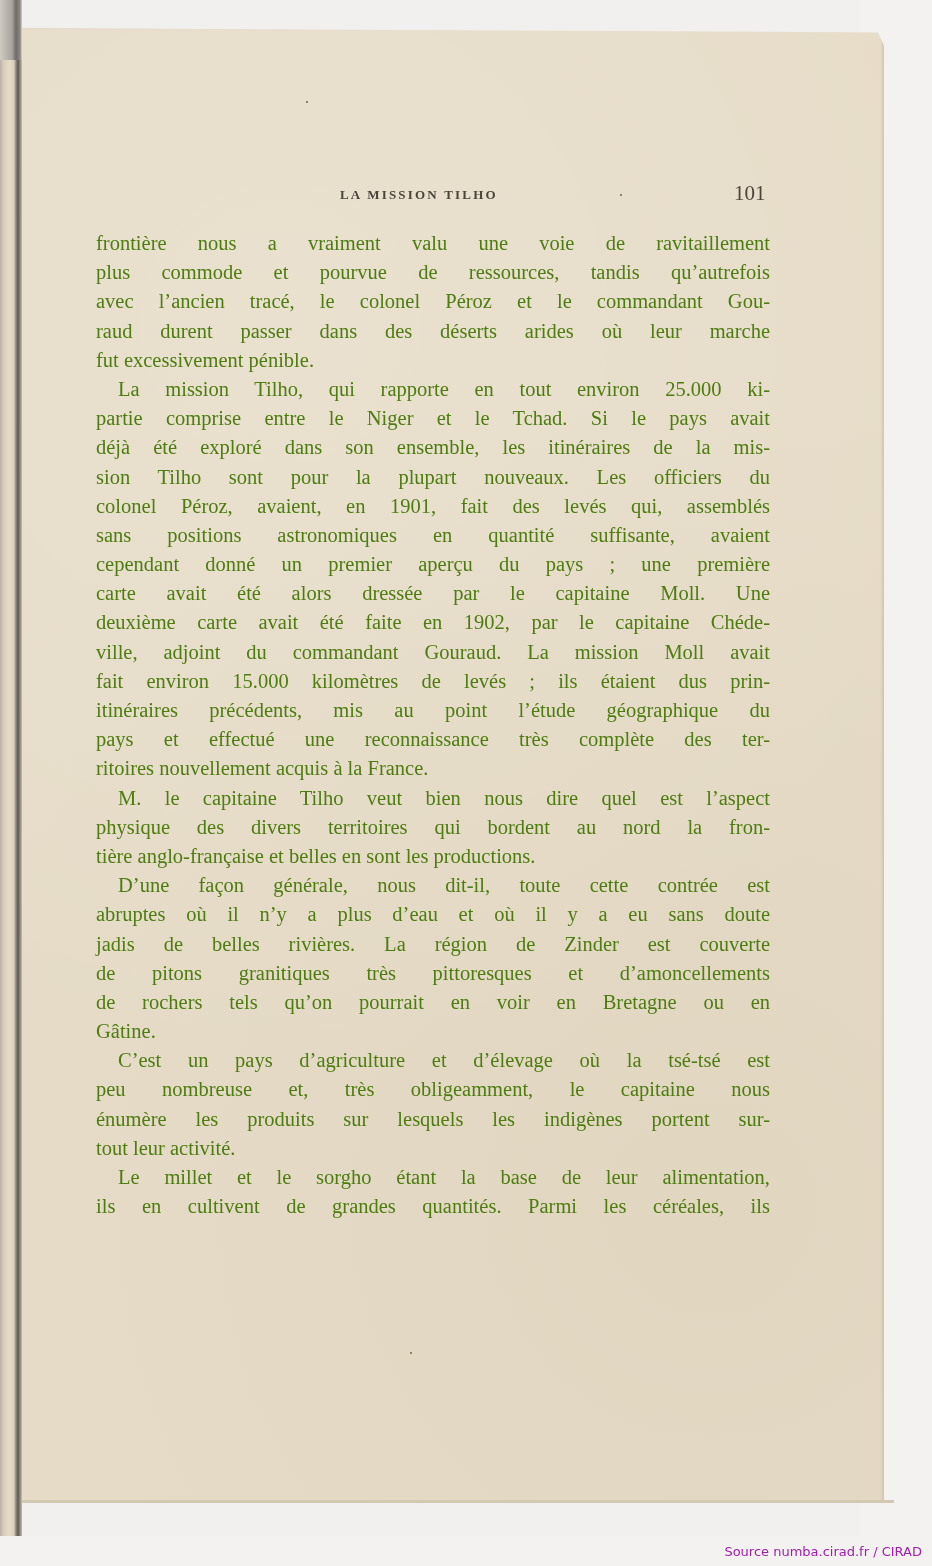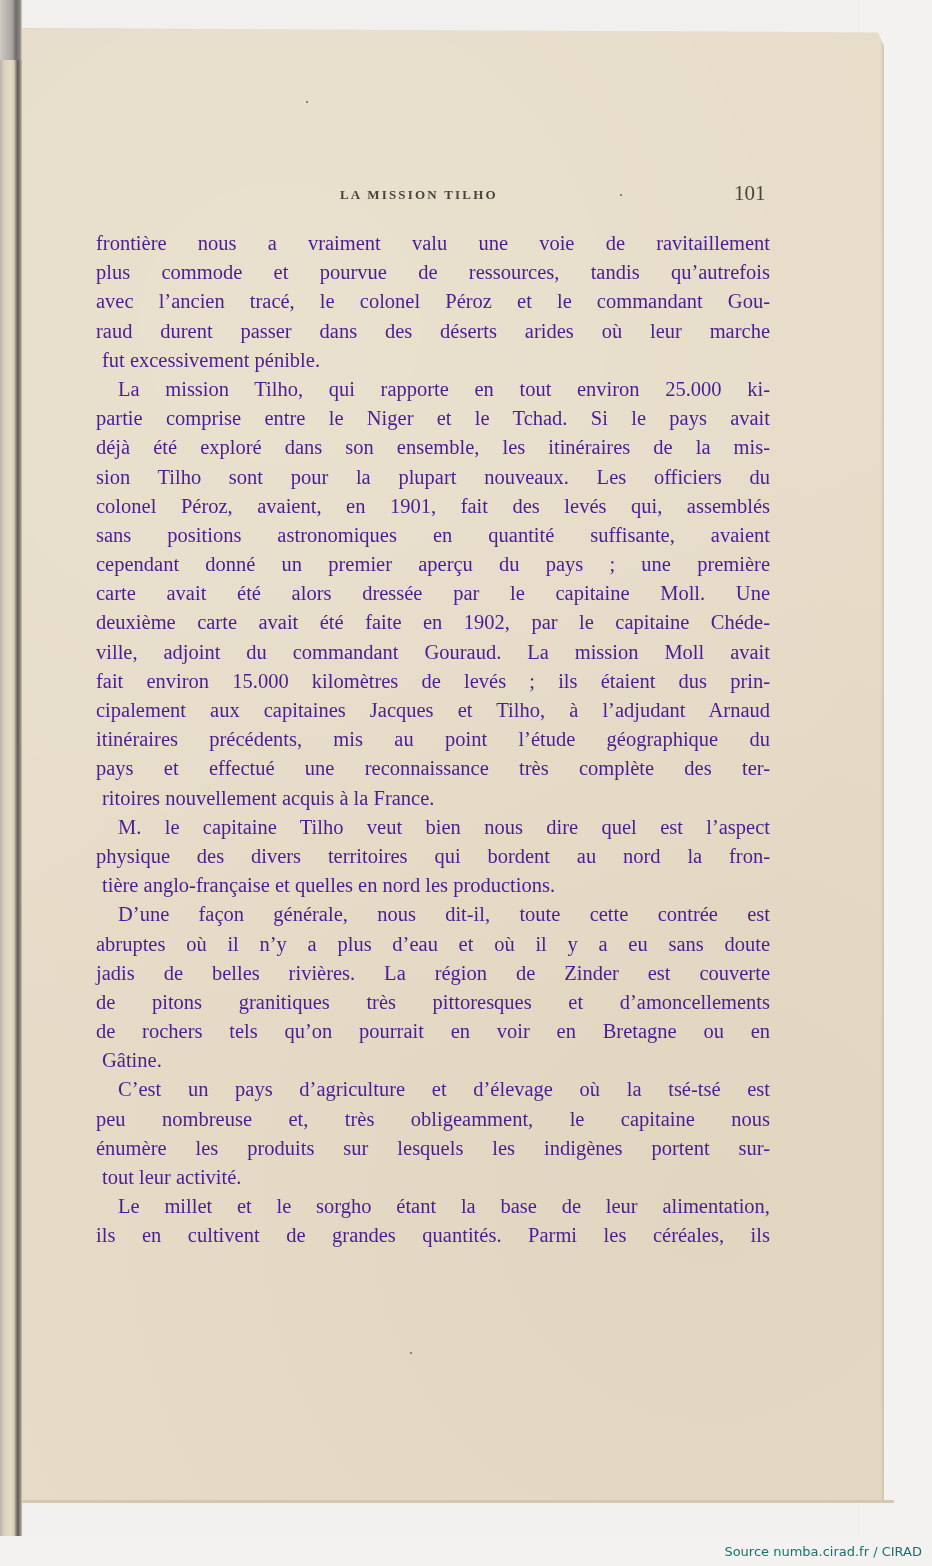--- a/index.html
+++ b/index.html
@@ -74,45 +74,44 @@
     left: 734px;
     top: 181px;
     font-size: 21px;
     color: #4a443b;
   }
   .text-block {
     position: absolute;
     left: 96px;
     top: 229px;
     width: 674px;
-    color: #4c1d95;
+    color: #4d7c0f;
     font-size: 20.5px;
     line-height: 29.2px;
   }
   .line {
     display: block;
     white-space: nowrap;
     text-align: justify;
     text-align-last: justify;
     height: 29.2px;
   }
   .line.last {
     text-align-last: left;
-    margin-left: 6px;
   }
   .line.indent {
     padding-left: 22px;
   }
   .footer-credit {
     position: absolute;
     right: 10px;
     top: 1544px;
     font-family: "DejaVu Sans", sans-serif;
     font-size: 13px;
-    color: #0f766e;
+    color: #a21caf;
   }
   .ink-dot {
     position: absolute;
     width: 2px;
     height: 2px;
     border-radius: 50%;
     background: #6b6255;
   }
 </style>
 </head>
@@ -137,27 +136,26 @@
       <span class="line">partie comprise entre le Niger et le Tchad. Si le pays avait</span>
       <span class="line">déjà été exploré dans son ensemble, les itinéraires de la mis-</span>
       <span class="line">sion Tilho sont pour la plupart nouveaux. Les officiers du</span>
       <span class="line">colonel Péroz, avaient, en 1901, fait des levés qui, assemblés</span>
       <span class="line">sans positions astronomiques en quantité suffisante, avaient</span>
       <span class="line">cependant donné un premier aperçu du pays ; une première</span>
       <span class="line">carte avait été alors dressée par le capitaine Moll. Une</span>
       <span class="line">deuxième carte avait été faite en 1902, par le capitaine Chéde-</span>
       <span class="line">ville, adjoint du commandant Gouraud. La mission Moll avait</span>
       <span class="line">fait environ 15.000 kilomètres de levés ; ils étaient dus prin-</span>
-      <span class="line">cipalement aux capitaines Jacques et Tilho, à l’adjudant Arnaud</span>
       <span class="line">itinéraires précédents, mis au point l’étude géographique du</span>
       <span class="line">pays et effectué une reconnaissance très complète des ter-</span>
       <span class="line last">ritoires nouvellement acquis à la France.</span>
       <span class="line indent">M. le capitaine Tilho veut bien nous dire quel est l’aspect</span>
       <span class="line">physique des divers territoires qui bordent au nord la fron-</span>
-      <span class="line last">tière anglo-française et quelles en nord les productions.</span>
+      <span class="line last">tière anglo-française et belles en sont les productions.</span>
       <span class="line indent">D’une façon générale, nous dit-il, toute cette contrée est</span>
       <span class="line">abruptes où il n’y a plus d’eau et où il y a eu sans doute</span>
       <span class="line">jadis de belles rivières. La région de Zinder est couverte</span>
       <span class="line">de pitons granitiques très pittoresques et d’amoncellements</span>
       <span class="line">de rochers tels qu’on pourrait en voir en Bretagne ou en</span>
       <span class="line last">Gâtine.</span>
       <span class="line indent">C’est un pays d’agriculture et d’élevage où la tsé-tsé est</span>
       <span class="line">peu nombreuse et, très obligeamment, le capitaine nous</span>
       <span class="line">énumère les produits sur lesquels les indigènes portent sur-</span>
       <span class="line last">tout leur activité.</span>

